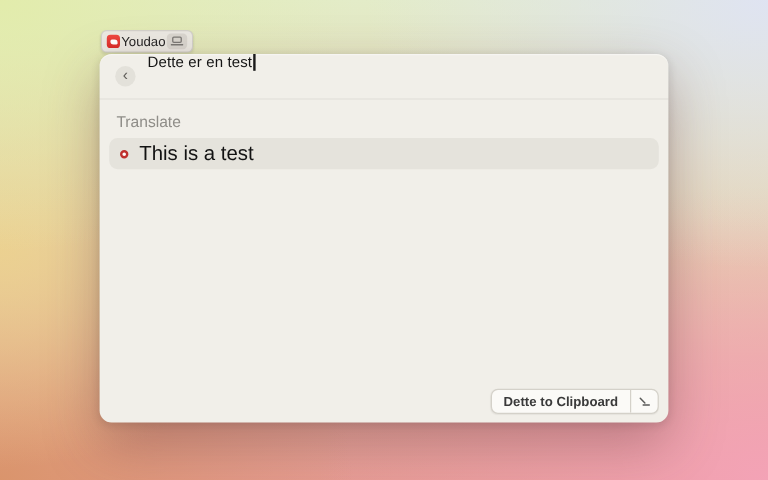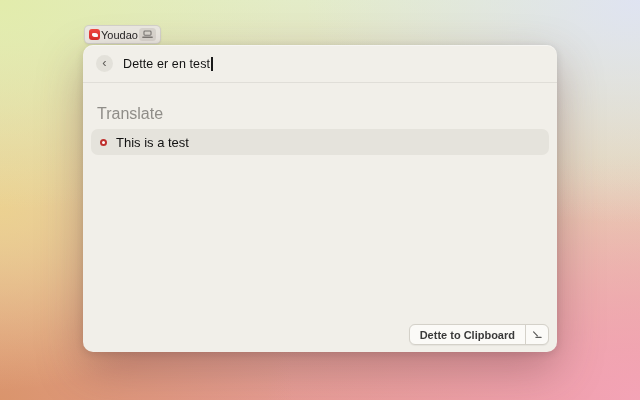--- a/index.html
+++ b/index.html
@@ -51,39 +51,39 @@
     height: 38px; padding: 0 13px;
     border-bottom: 1px solid rgba(0,0,0,0.07);
   }
   .back-btn {
     width: 17px; height: 17px; border-radius: 50%;
     background: #e3e1da; color: #5f5d59;
     display: flex; align-items: center; justify-content: center;
     font-size: 13px; line-height: 1; padding-bottom: 2px;
     cursor: pointer; flex: 0 0 auto; user-select: none;
   }
-  .query { display: flex; align-items: center; cursor: text; flex: 1; height: 100%; }
+  .query { display: flex; align-items: flex-start; cursor: text; flex: 1; height: 100%; }
   .query-text { font-size: 12.5px; color: #141414; letter-spacing: 0.1px; }
   .caret { width: 1.5px; height: 14px; background: #1a1a1a; margin-left: 1px; }
 
   .section-label {
-    margin: 22px 14px 6px; font-size: 16px; font-weight: 500; color: #8f8d88;
+    margin: 11px 14px 6px; font-size: 13px; font-weight: 500; color: #8f8d88;
   }
 
   .result-row {
     margin: 0 8px; height: 26px; border-radius: 7px;
     display: flex; align-items: center; gap: 9px; padding: 0 9px;
     cursor: pointer;
   }
   .result-row.selected { background: #e5e3dc; }
   .ring-icon {
     width: 7px; height: 7px; border-radius: 50%;
     border: 2px solid #bf312e; background: #fdfdfd; flex: 0 0 auto;
   }
-  .result-text { font-size: 13px; color: #121212; }
+  .result-text { font-size: 17px; color: #121212; }
 
   .footer {
     position: absolute; right: 8px; bottom: 7px;
     display: flex; align-items: stretch;
     border: 1px solid #d4d1c9; border-radius: 6px;
     background: #fbfaf7; overflow: hidden; height: 21px;
     box-shadow: 0 0.5px 1px rgba(0,0,0,0.05);
   }
   .copy-btn {
     display: flex; align-items: center; padding: 0 10px;

